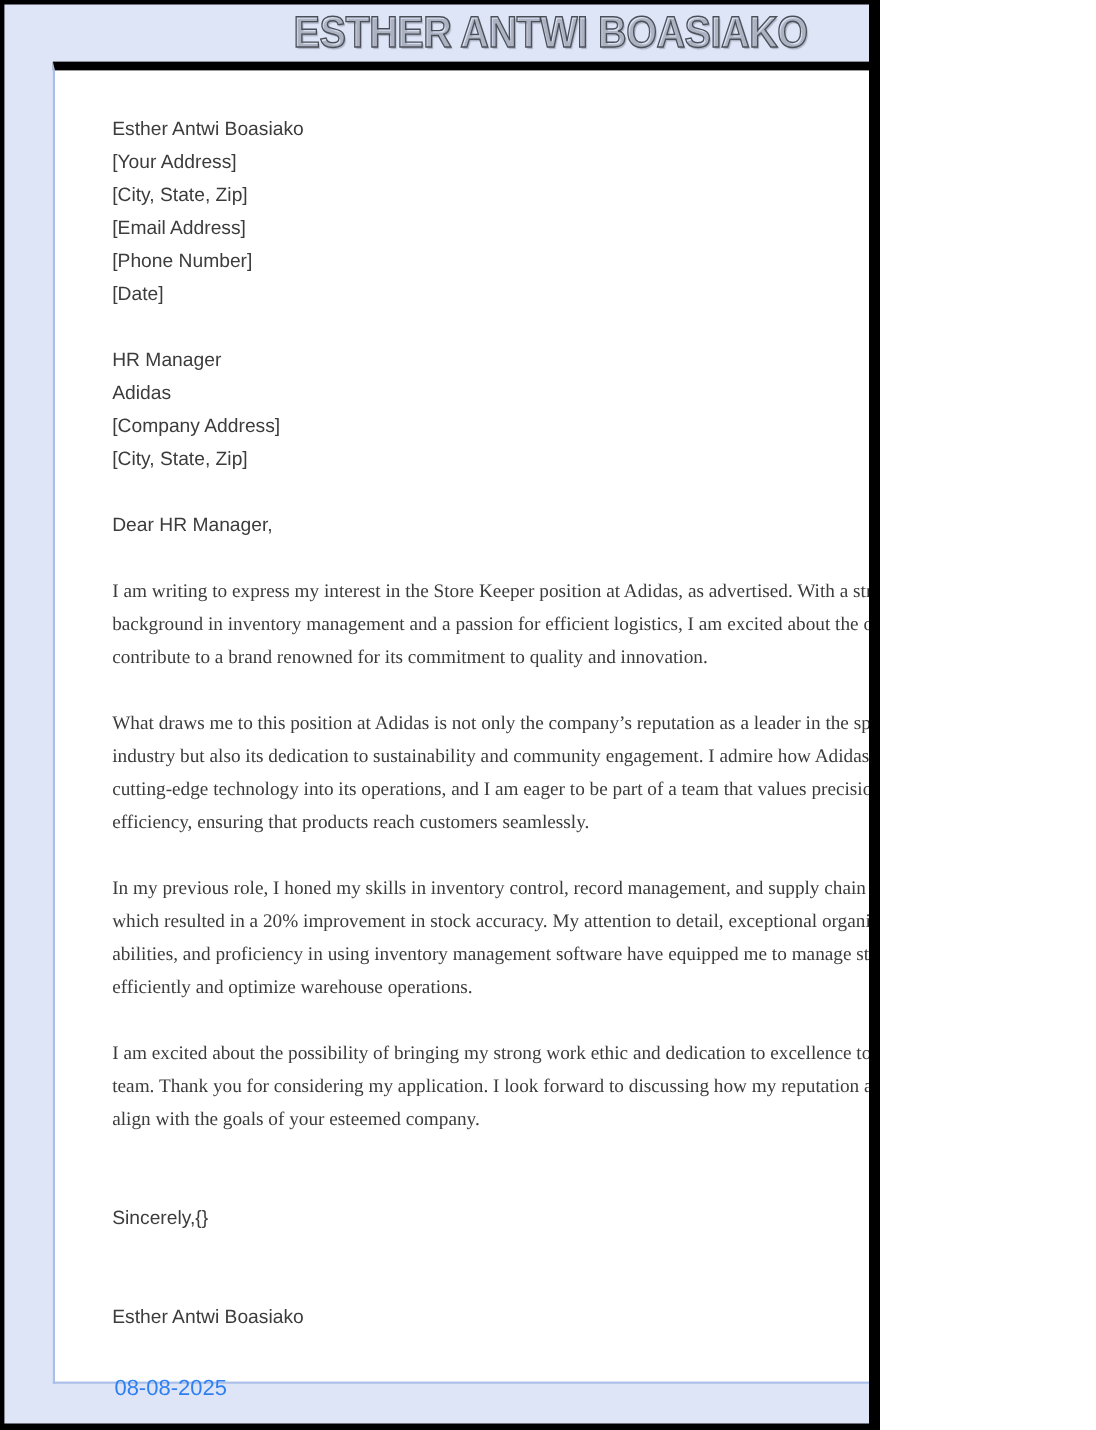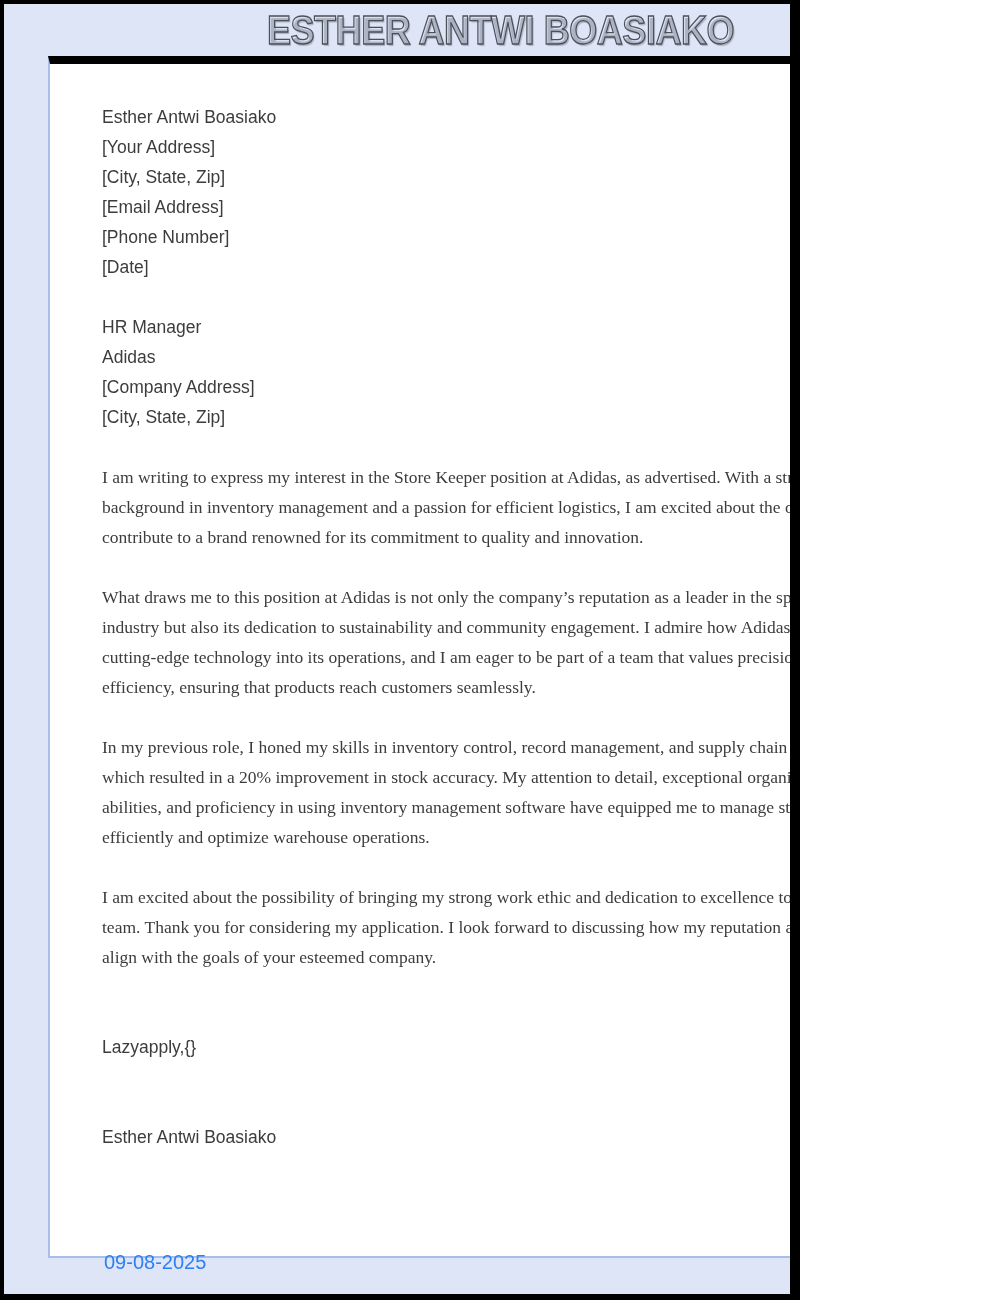--- a/index.html
+++ b/index.html
@@ -93,35 +93,36 @@
 [City, State, Zip]
 [Email Address]
 [Phone Number]
 [Date]</div>
 
       <div class="block">HR Manager
 Adidas
 [Company Address]
 [City, State, Zip]</div>
 
+      <div class="block">Dear HR Manager,</div>
 
       <p class="para">I am writing to express my interest in the Store Keeper position at Adidas, as advertised. With a strong background in inventory management and a passion for efficient logistics, I am excited about the opportunity to contribute to a brand renowned for its commitment to quality and innovation.</p>
 
       <p class="para">What draws me to this position at Adidas is not only the company’s reputation as a leader in the sportswear industry but also its dedication to sustainability and community engagement. I admire how Adidas integrates cutting-edge technology into its operations, and I am eager to be part of a team that values precision and efficiency, ensuring that products reach customers seamlessly.</p>
 
       <p class="para">In my previous role, I honed my skills in inventory control, record management, and supply chain coordination, which resulted in a 20% improvement in stock accuracy. My attention to detail, exceptional organizational abilities, and proficiency in using inventory management software have equipped me to manage stock efficiently and optimize warehouse operations.</p>
 
       <p class="para">I am excited about the possibility of bringing my strong work ethic and dedication to excellence to the Adidas team. Thank you for considering my application. I look forward to discussing how my reputation and passion align with the goals of your esteemed company.</p>
 
       <div class="block" style="margin-bottom:0;">
-        <span>Lazyapply,</span>{}
+        <span>Sincerely,</span>{}
         <br>
         <span>Esther Antwi Boasiako</span>
       </div>
 
     </div>
 
     <div class="brand">Lazyapply.com</div>
   </div>
 
-  <div class="letter-date">09-08-2025</div>
+  <div class="letter-date">08-08-2025</div>
 
 </div>
 
 </body></html>

